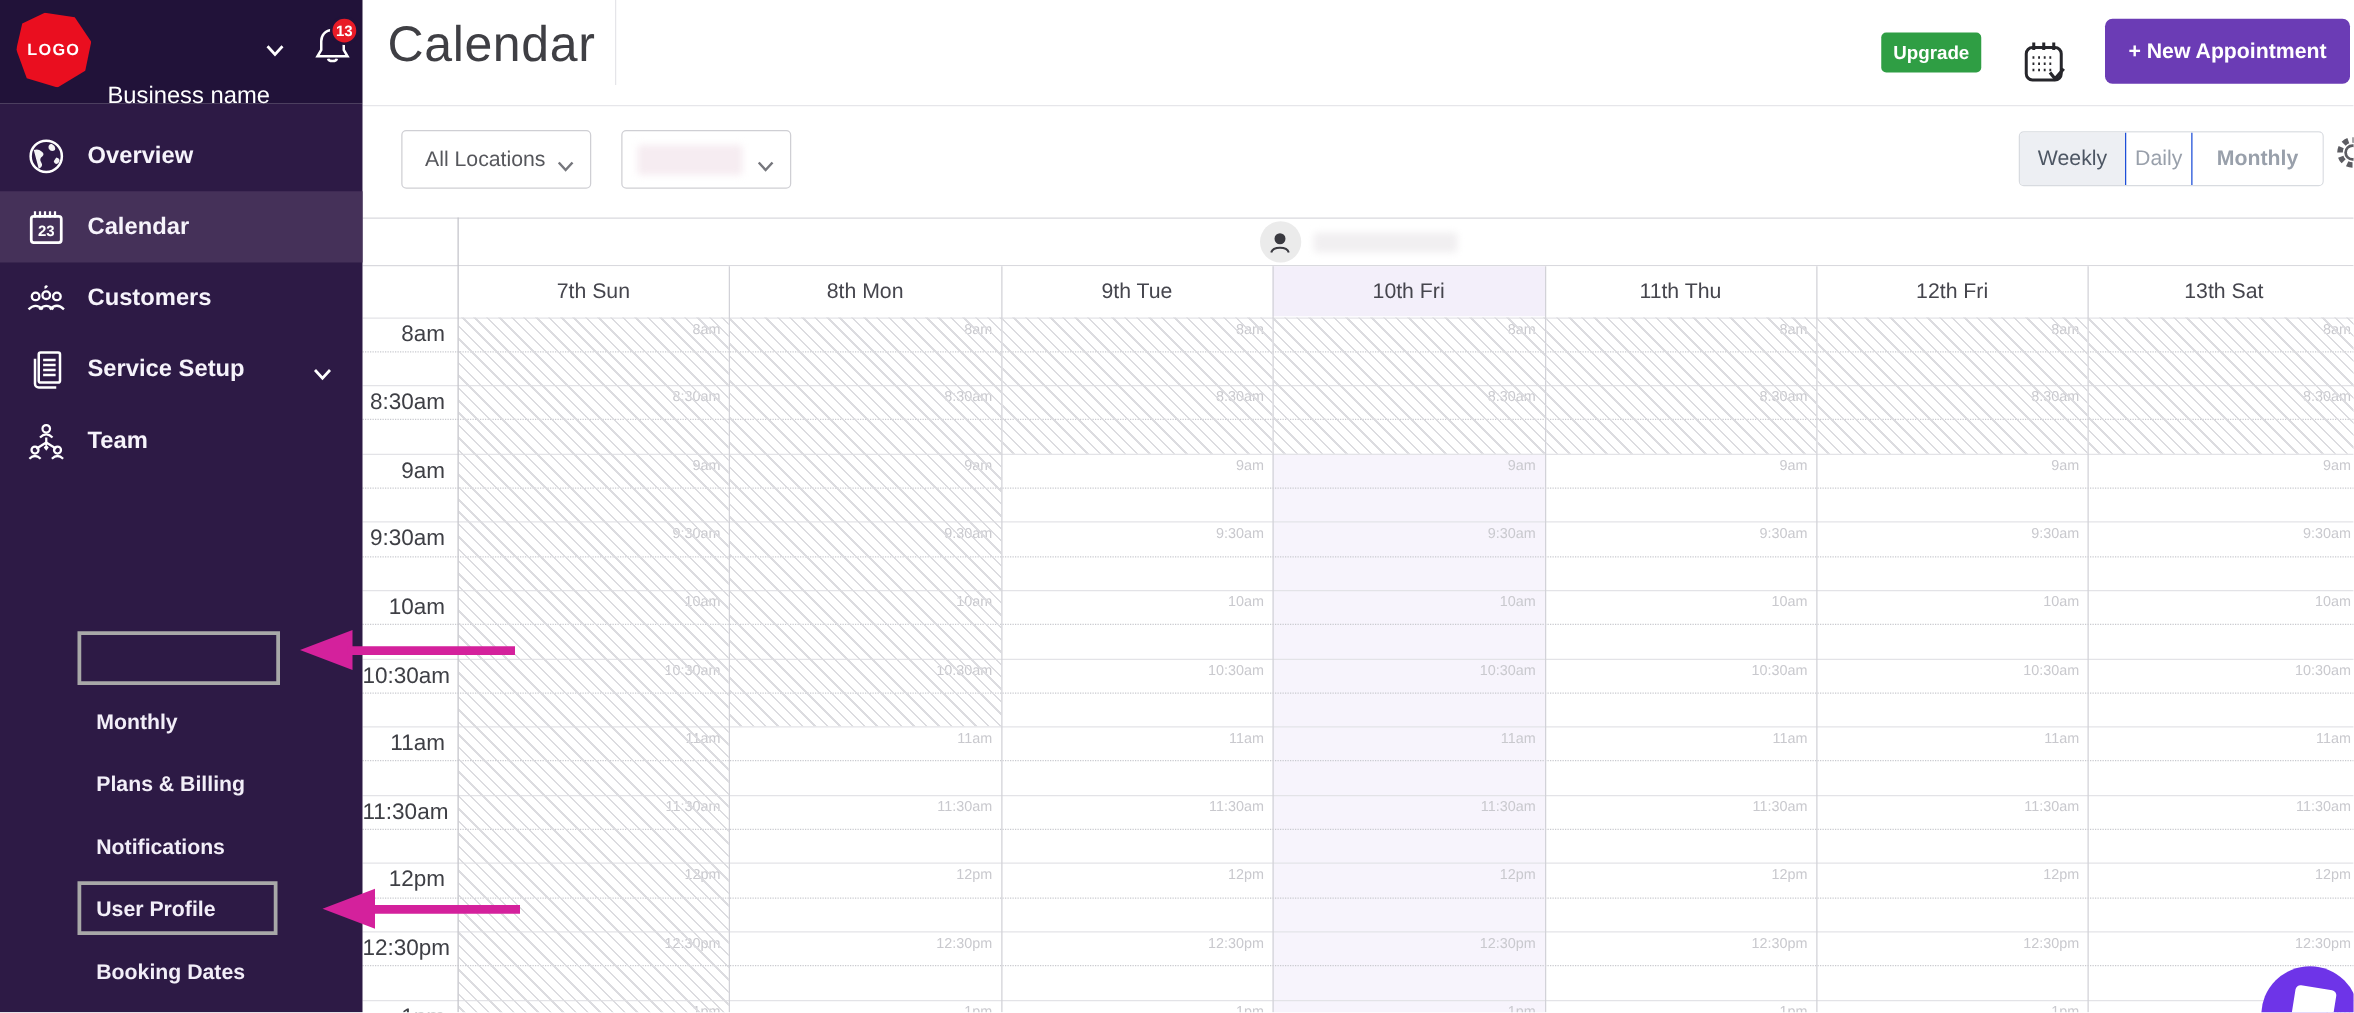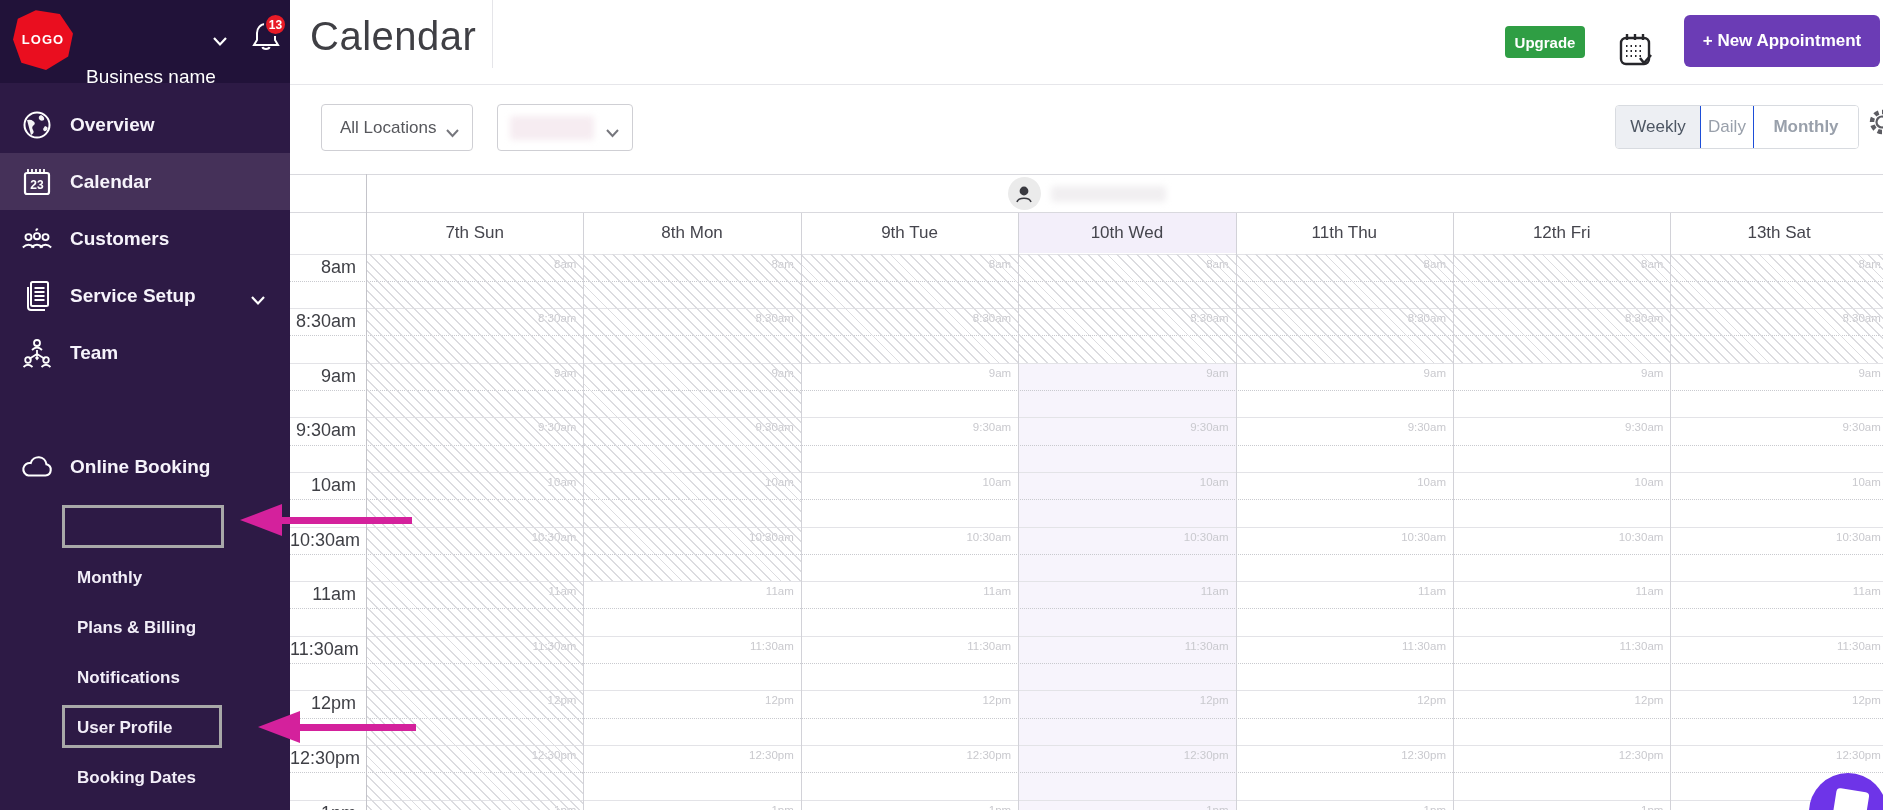--- a/index.html
+++ b/index.html
@@ -299,21 +299,21 @@
       <div class="hatch" style="left: 367px; top: 253.5px; width: 216.4px; height: 600.6px;"></div>
       <div class="hatch" style="left: 584.4px; top: 253.5px; width: 216.4px; height: 327.6px;"></div>
       <div class="hatch" style="left: 801.8px; top: 253.5px; width: 216.4px; height: 109.2px;"></div>
       <div class="hatch" style="left: 1019.2px; top: 253.5px; width: 216.4px; height: 109.2px;"></div>
       <div class="hatch" style="left: 1236.6px; top: 253.5px; width: 216.4px; height: 109.2px;"></div>
       <div class="hatch" style="left: 1454px; top: 253.5px; width: 216.4px; height: 109.2px;"></div>
       <div class="hatch" style="left: 1671.4px; top: 253.5px; width: 216.4px; height: 109.2px;"></div>
       <div class="day-head" style="left: 366px; width: 217.4px;">7th Sun</div>
       <div class="day-head" style="left: 583.4px; width: 217.4px;">8th Mon</div>
       <div class="day-head" style="left: 800.8px; width: 217.4px;">9th Tue</div>
-      <div class="day-head today" style="left: 1018.2px; width: 217.4px;">10th Wed</div>
+      <div class="day-head today" style="left: 1018.2px; width: 217.4px;">10th Fri</div>
       <div class="day-head" style="left: 1235.6px; width: 217.4px;">11th Thu</div>
       <div class="day-head" style="left: 1453px; width: 217.4px;">12th Fri</div>
       <div class="day-head" style="left: 1670.4px; width: 217.4px;">13th Sat</div>
       <div class="cal-vline" style="left: 366px; top: 174px; height: 636px; background: rgb(196, 196, 202);"></div>
       <div class="cal-vline" style="left: 583.4px; top: 213px; height: 597px;"></div>
       <div class="cal-vline" style="left: 800.8px; top: 213px; height: 597px;"></div>
       <div class="cal-vline" style="left: 1018.2px; top: 213px; height: 597px;"></div>
       <div class="cal-vline" style="left: 1235.6px; top: 213px; height: 597px;"></div>
       <div class="cal-vline" style="left: 1453px; top: 213px; height: 597px;"></div>
       <div class="cal-vline" style="left: 1670.4px; top: 213px; height: 597px;"></div>
@@ -411,28 +411,20 @@
           <path d="M3.5 30 q4.5 -4.5 9 0"></path>
         <circle cx="26" cy="23" r="2.8"></circle>
           <path d="M21.5 30 q4.5 -4.5 9 0"></path>
         <path d="M15 21 l2 -2.5 l2 2.5 l-2 2.5 z" fill="#fff" stroke="none"></path>
       </svg>
     </span>
     <span class="nav-label">Team</span>
   </div>
 
 
-  <div class="nav-item" style="top:438px; z-index:31;">
-    <span class="nav-icon">
-      <svg width="36" height="26" viewBox="0 0 36 26" fill="none" stroke="#fff" stroke-width="2.2">
-        <path d="M9 22 h18 a6 6 0 0 0 1 -11.8 a8.5 8.5 0 0 0 -16.6 -1.4 A6.5 6.5 0 0 0 9 22 z"></path>
-      </svg>
-    </span>
-    <span class="nav-label">Online Booking</span>
-  </div>
 
   <div class="hl-box abs" style="left:62px; top:505px; width:162px; height:43px; z-index:34;"></div>
 
   <div class="sub-item" style="top:553px; z-index:31;">
     <span class="sub-label">Monthly</span>
   </div>
   <div class="sub-item" style="top:603px; z-index:31;">
     <span class="sub-label">Plans &amp; Billing</span>
   </div>
   <div class="sub-item" style="top:653px; z-index:31;">

